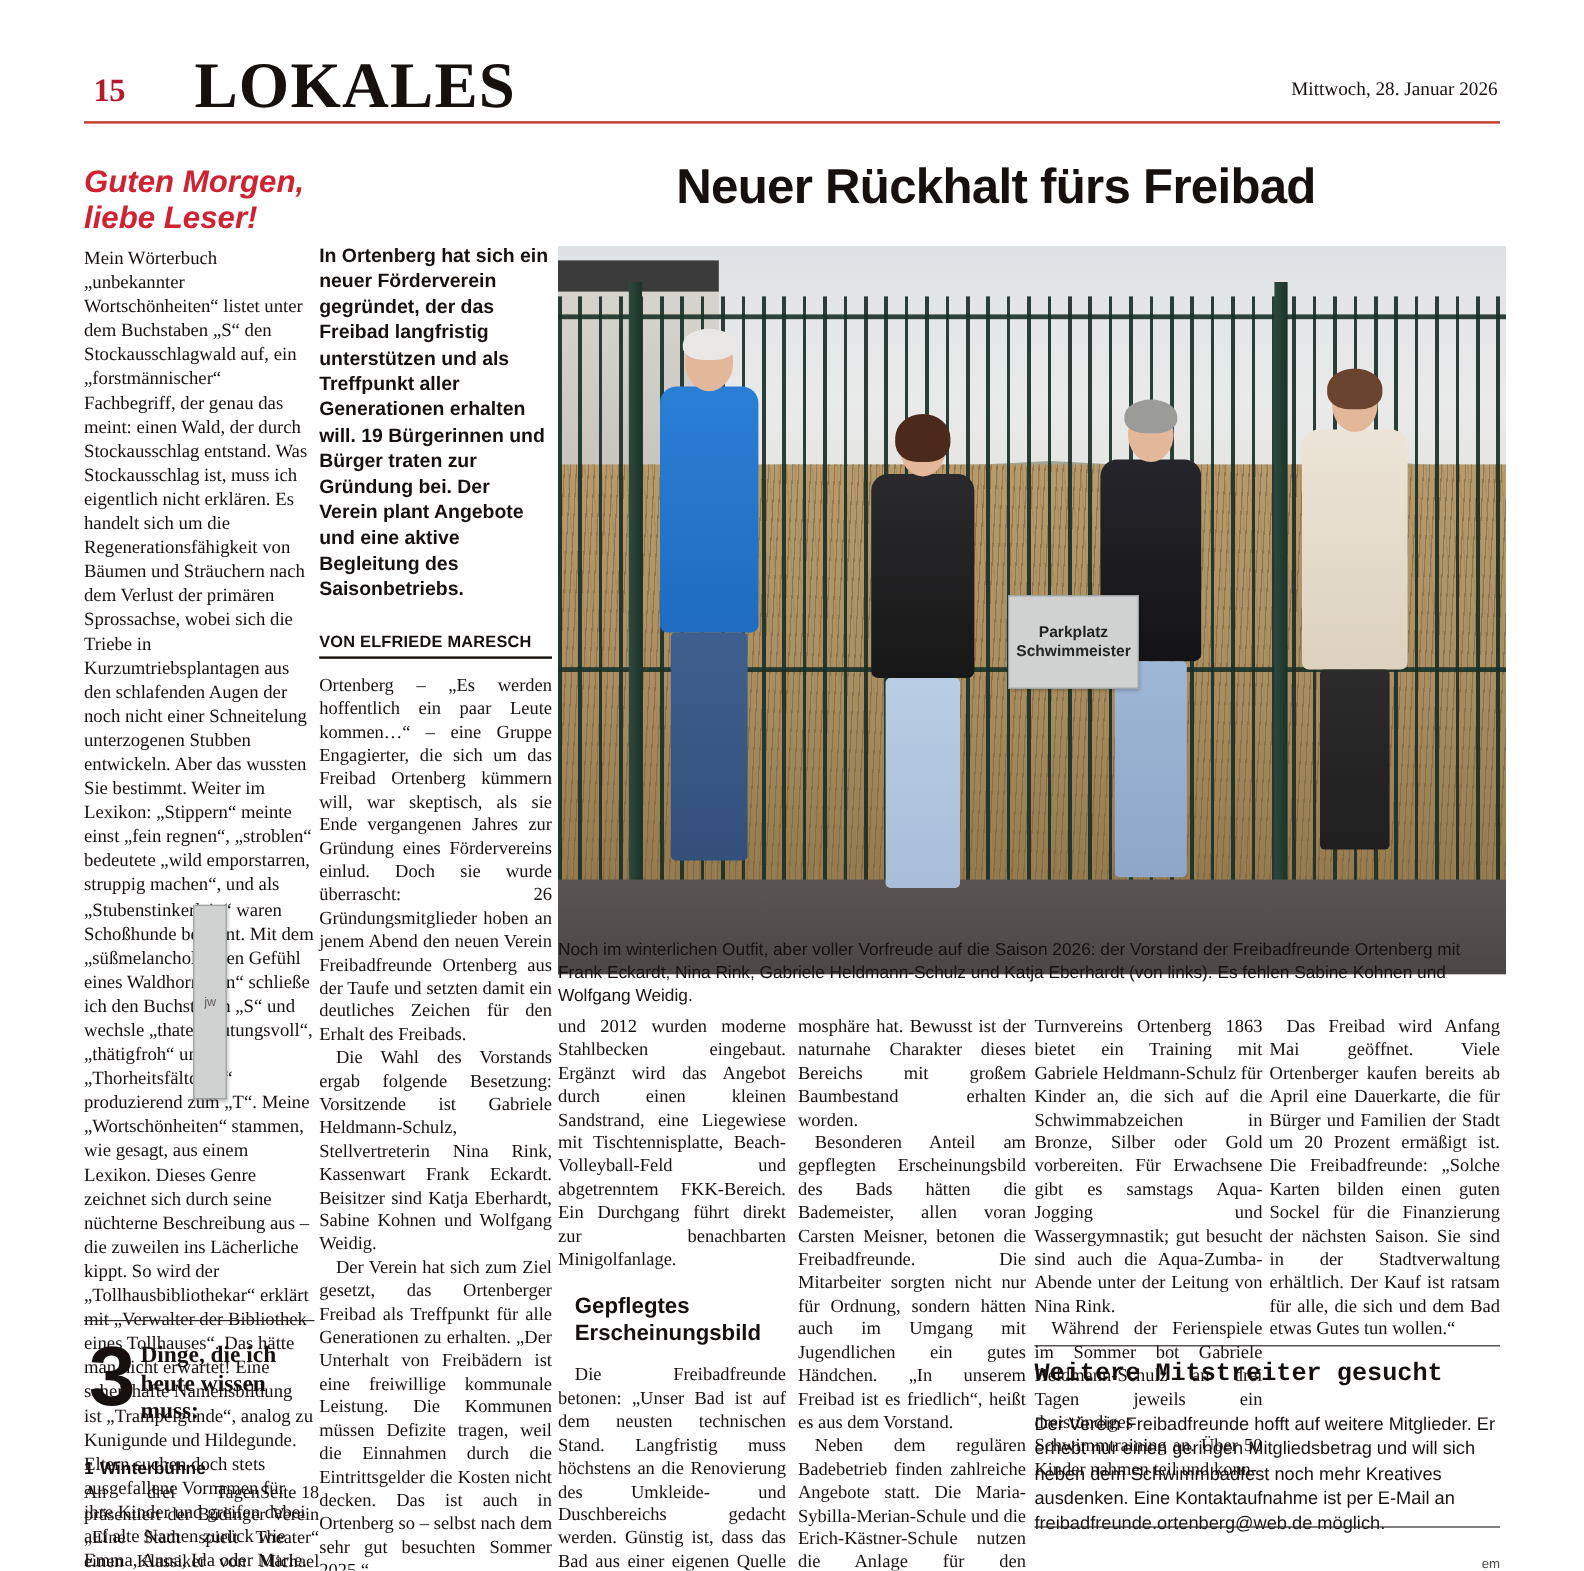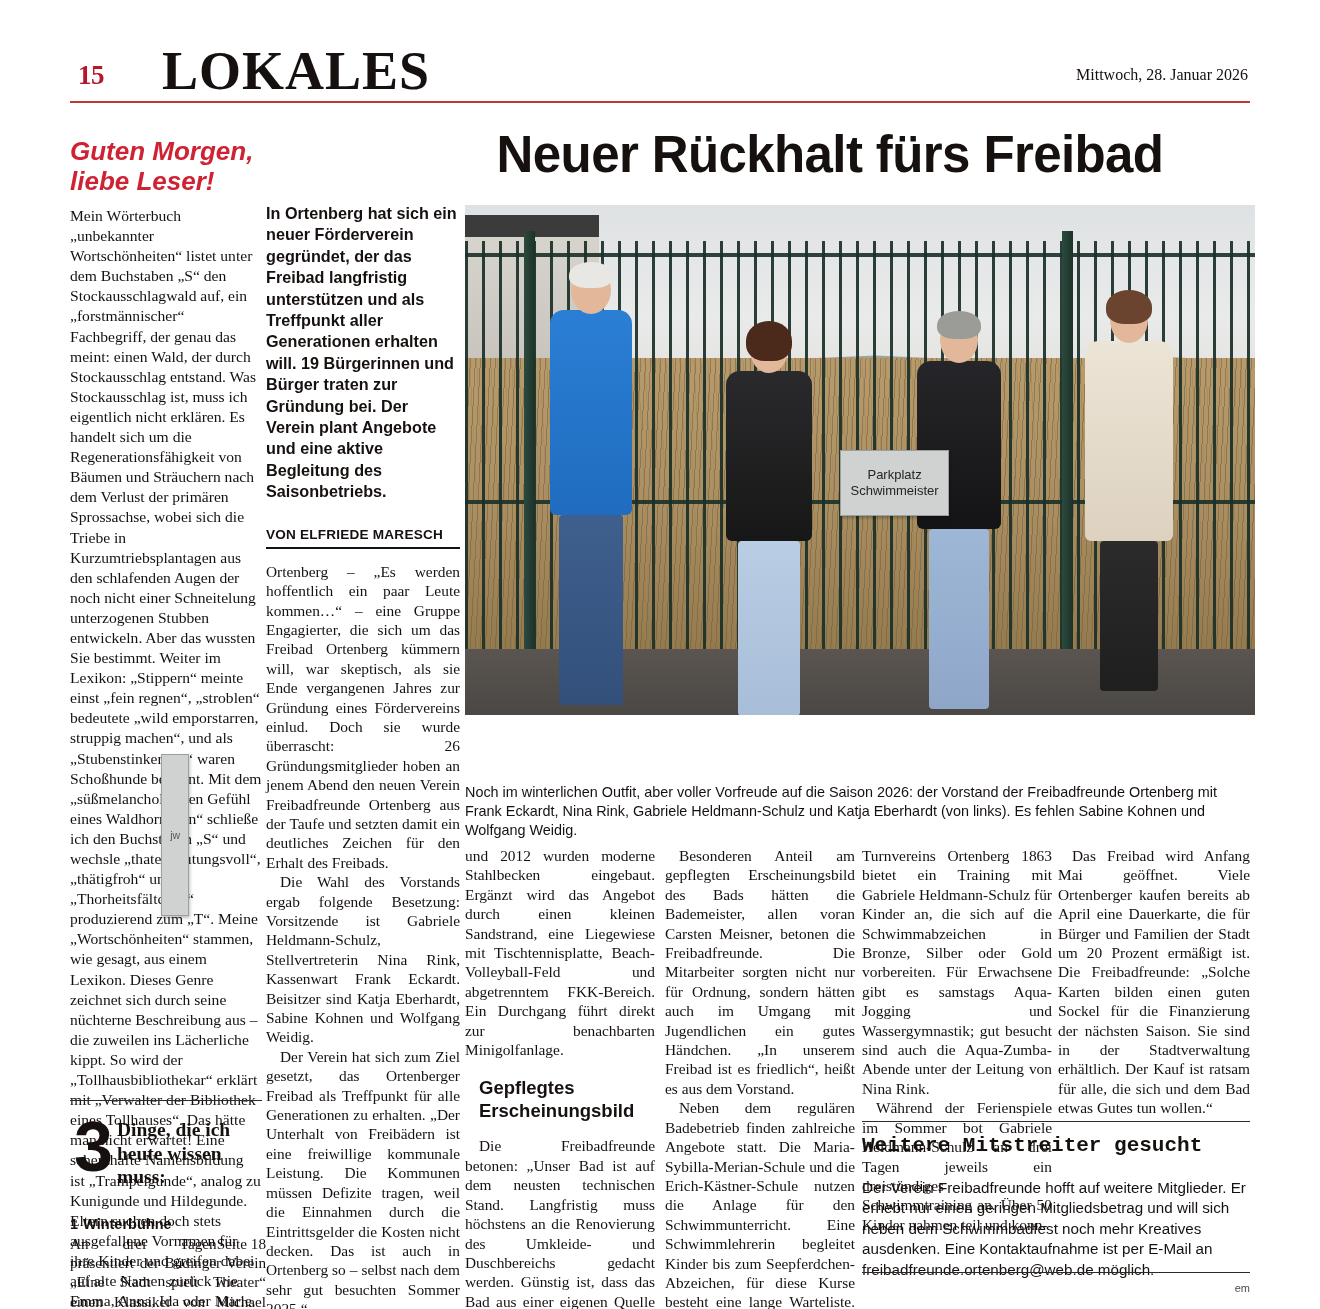--- a/index.html
+++ b/index.html
@@ -153,21 +153,21 @@
   .three-item-body .pageref { float: right; }
 
   
   .headline {
     position: absolute;
     left: 405px;
     top: 127px;
     width: 850px;
     font-family: "Liberation Sans", sans-serif;
     font-weight: 700;
-    font-size: 51px;
+    font-size: 41px;
     line-height: 56px;
     letter-spacing: -0.6px;
     text-align: center;
     color: #16110f;
   }
 
   
   #col2 { left: 266px; top: 203px; width: 194px; }
   .lead {
     font-family: "Liberation Sans", sans-serif;
@@ -192,23 +192,24 @@
     background: #16110f;
   }
   #col2 .body-text { margin-top: 13px; }
 
   
   .photo-wrap {
     position: absolute;
     left: 465px;
     top: 205px;
     width: 790px;
-    height: 510px;
+    height: 607px;
     overflow: hidden;
     background: #b9b3ab;
+    font-weight: bold;
   }
   .photo { position: absolute; inset: 0; }
   .sky {
     position: absolute; left: 0; top: 0; width: 100%; height: 36%;
     background: linear-gradient(#dfe2e4, #e9eaea 60%, #e3e2de);
   }
   .hill {
     position: absolute; left: 0; top: 26%; width: 100%; height: 16%;
     background: linear-gradient(#9aa08f, #7c8473);
     opacity: .85;
@@ -356,21 +357,21 @@
     font-family: "Liberation Sans", sans-serif;
     font-size: 15.2px;
     line-height: 20.4px;
     color: #16110f;
   }
   .info-credit {
     font-family: "Liberation Sans", sans-serif;
     font-size: 11px;
     color: #4e4a47;
     text-align: right;
-    margin-top: 2px;
+    margin-top: 18px;
   }
   .info-bottom-rule {
     position: absolute;
     left: 862px;
     top: 1272px;
     width: 388px;
     height: 1px;
     background: #2e2a28;
   }
 </style>
@@ -488,20 +489,21 @@
     </div>
     <div class="subhead">Gepflegtes Erscheinungsbild</div>
     <div class="body-text">
       <p>Die Freibadfreunde betonen: „Unser Bad ist auf dem neusten technischen Stand. Langfristig muss höchstens an die Renovierung des Umkleide- und Duschbereichs gedacht werden. Günstig ist, dass das Bad aus einer eigenen Quelle gespeist und mit Solartechnik erwärmt wird. Die Wassertemperatur liegt zwischen 18 und 22 Grad.“</p>
 
     </div>
   </div>
 
   <div class="col" id="col4">
     <div class="body-text">
+      <p class="first">mosphäre hat. Bewusst ist der naturnahe Charakter dieses Bereichs mit großem Baumbestand erhalten worden.</p>
       <p>Besonderen Anteil am gepflegten Erscheinungsbild des Bads hätten die Bademeister, allen voran Carsten Meisner, betonen die Freibadfreunde. Die Mitarbeiter sorgten nicht nur für Ordnung, sondern hätten auch im Umgang mit Jugendlichen ein gutes Händchen. „In unserem Freibad ist es friedlich“, heißt es aus dem Vorstand.</p>
       <p>Neben dem regulären Badebetrieb finden zahlreiche Angebote statt. Die Maria-Sybilla-Merian-Schule und die Erich-Kästner-Schule nutzen die Anlage für den Schwimmunterricht. Eine Schwimmlehrerin begleitet Kinder bis zum Seepferdchen-Abzeichen, für diese Kurse besteht eine lange Warteliste. Die Schwimmabteilung des</p>
     </div>
   </div>
 
   <div class="col" id="col5">
     <div class="body-text">
       <p class="first">Turnvereins Ortenberg 1863 bietet ein Training mit Gabriele Heldmann-Schulz für Kinder an, die sich auf die Schwimmabzeichen in Bronze, Silber oder Gold vorbereiten. Für Erwachsene gibt es samstags Aqua-Jogging und Wassergymnastik; gut besucht sind auch die Aqua-Zumba-Abende unter der Leitung von Nina Rink.</p>
       <p>Während der Ferienspiele im Sommer bot Gabriele Heldmann-Schulz an drei Tagen jeweils ein dreistündiges Schwimmtraining an. Über 50 Kinder nahmen teil und konn-</p>
     </div>

